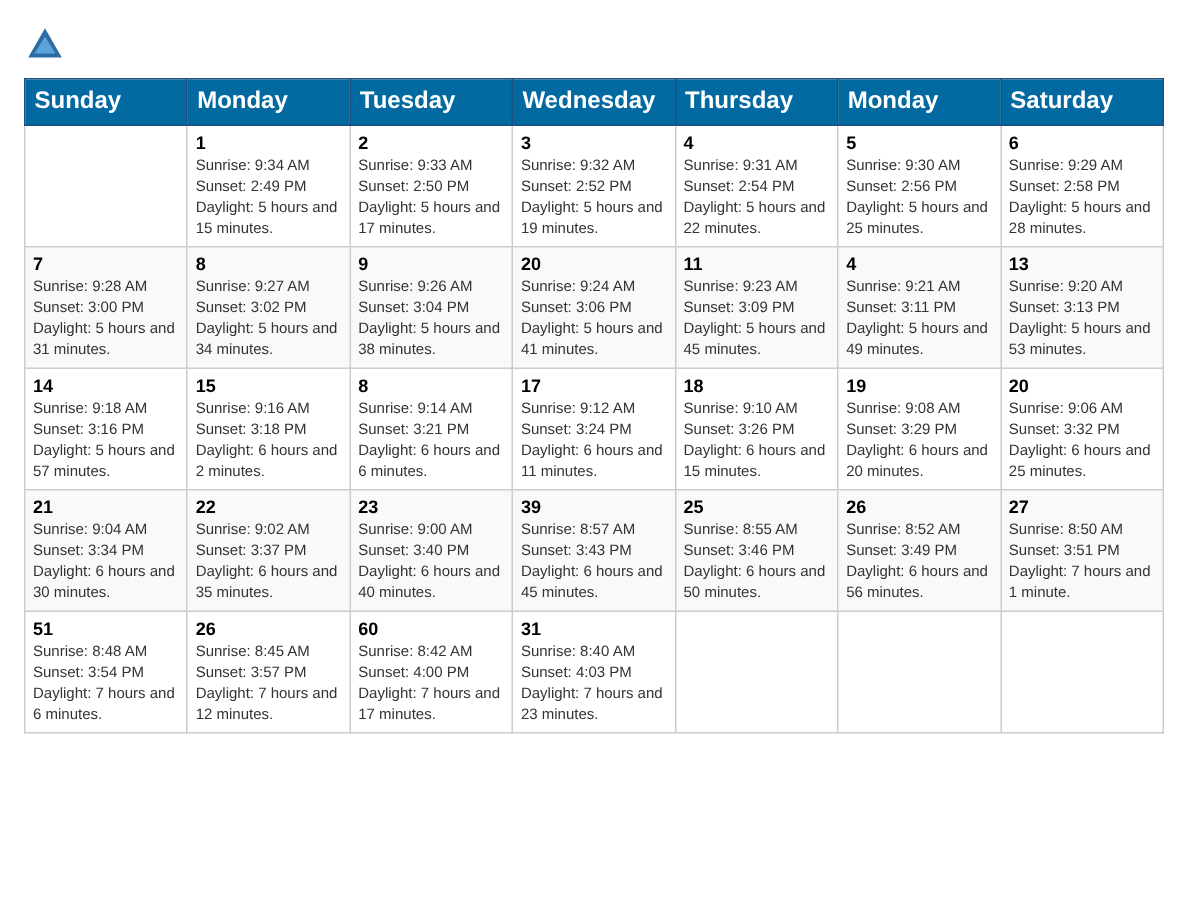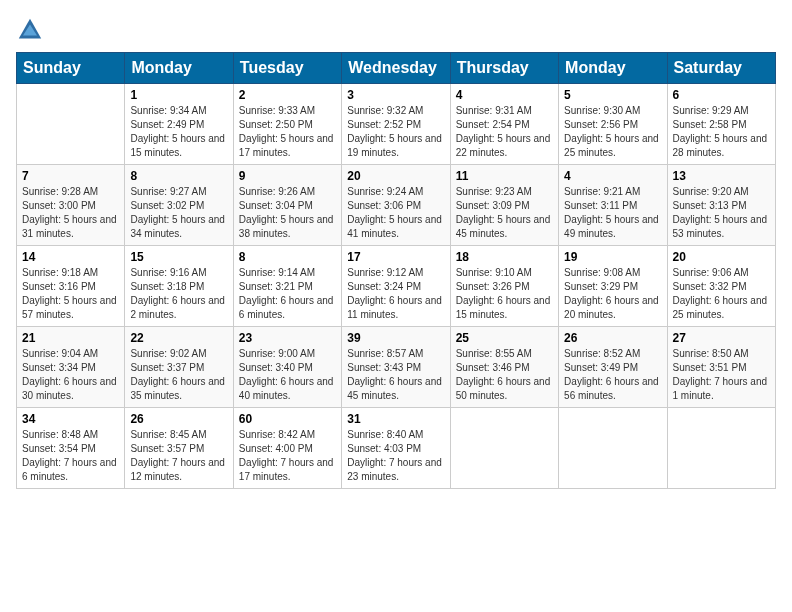--- a/index.html
+++ b/index.html
@@ -228,21 +228,21 @@
           <span class="day-number">26</span>
           <div class="day-info">Sunrise: 8:52 AM<br>Sunset: 3:49 PM<br>Daylight: 6 hours and 56 minutes.</div>
         </td>
         <td>
           <span class="day-number">27</span>
           <div class="day-info">Sunrise: 8:50 AM<br>Sunset: 3:51 PM<br>Daylight: 7 hours and 1 minute.</div>
         </td>
       </tr>
       <tr>
         <td>
-          <span class="day-number">34</span>
+          <span class="day-number">51</span>
           <div class="day-info">Sunrise: 8:48 AM<br>Sunset: 3:54 PM<br>Daylight: 7 hours and 6 minutes.</div>
         </td>
         <td>
           <span class="day-number">26</span>
           <div class="day-info">Sunrise: 8:45 AM<br>Sunset: 3:57 PM<br>Daylight: 7 hours and 12 minutes.</div>
         </td>
         <td>
           <span class="day-number">60</span>
           <div class="day-info">Sunrise: 8:42 AM<br>Sunset: 4:00 PM<br>Daylight: 7 hours and 17 minutes.</div>
         </td>

